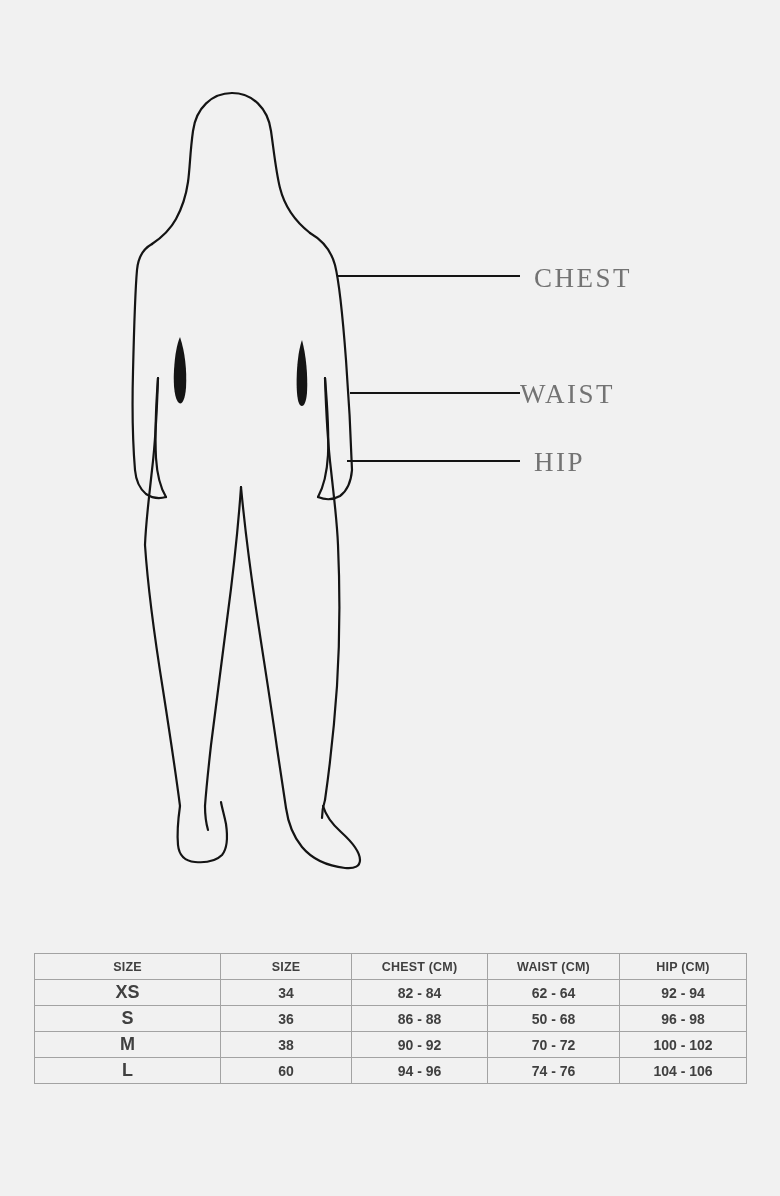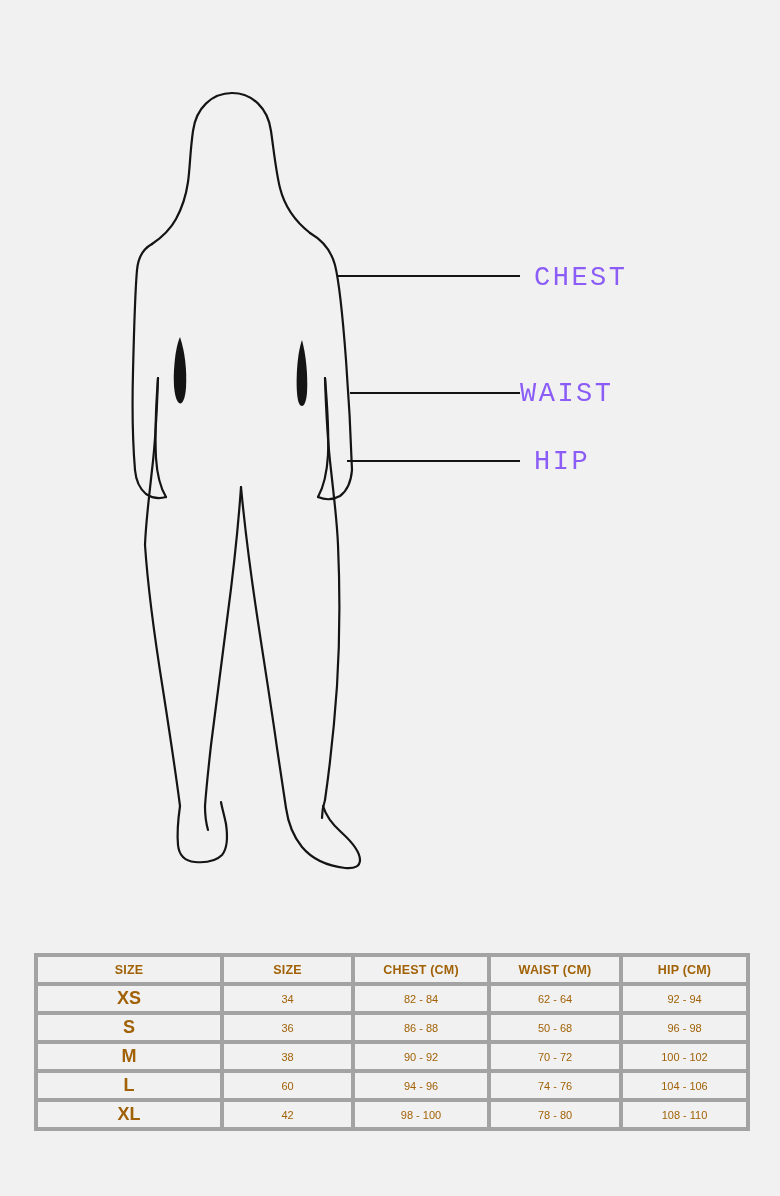--- a/index.html
+++ b/index.html
@@ -31,24 +31,24 @@
   }
   .figure-svg {
     position: absolute;
     left: 0;
     top: 0;
   }
 
   
   .callout-label {
     position: absolute;
-    font-family: Liberation Mono, monospace;
+    font-family: Liberation Serif, serif;
     font-size: 27px;
     letter-spacing: 2.5px;
-    color: #8b5cf6;
+    color: #737373;
     white-space: nowrap;
   }
   #label-chest { left: 534px; top: 263px; }
   #label-waist { left: 520px; top: 379px; }
   #label-hip   { left: 534px; top: 447px; text-align: center; }
 
   
   .size-table-wrap {
     position: absolute;
     left: 34px;
@@ -56,40 +56,40 @@
     width: 712px;
   }
   table.size-table {
     border-collapse: collapse;
     width: 712px;
     table-layout: fixed;
     background: #f1f1f1;
   }
   table.size-table th,
   table.size-table td {
-    border: 4px solid #a3a3a3;
+    border: 1px solid #a3a3a3;
     text-align: center;
     font-family: "Liberation Sans", sans-serif;
     font-size: 13px;
-    color: #a16207;
+    color: #404040;
     height: 25px;
     padding: 0;
   }
   table.size-table th {
     font-weight: bold;
     font-size: 12.5px;
     letter-spacing: 0.2px;
   }
   table.size-table td.sizecell {
     font-weight: bold;
     font-size: 18px;
   }
   table.size-table td.valcell {
-    font-weight: normal;
-    font-size: 11px;
+    font-weight: bold;
+    font-size: 14px;
   }
   col.c1 { width: 186px; }
   col.c2 { width: 131px; }
   col.c3 { width: 136px; }
   col.c4 { width: 132px; }
   col.c5 { width: 127px; }
 </style>
 </head>
 <body>
 
@@ -238,24 +238,17 @@
           <td class="valcell">70 - 72</td>
           <td class="valcell">100 - 102</td>
         </tr>
         <tr>
           <td class="sizecell">L</td>
           <td class="valcell">60</td>
           <td class="valcell">94 - 96</td>
           <td class="valcell">74 - 76</td>
           <td class="valcell">104 - 106</td>
         </tr>
-        <tr>
-          <td class="sizecell">XL</td>
-          <td class="valcell">42</td>
-          <td class="valcell">98 - 100</td>
-          <td class="valcell">78 - 80</td>
-          <td class="valcell">108 - 110</td>
-        </tr>
       </tbody>
     </table>
   </div>
 
 </div>
 
 </body></html>

